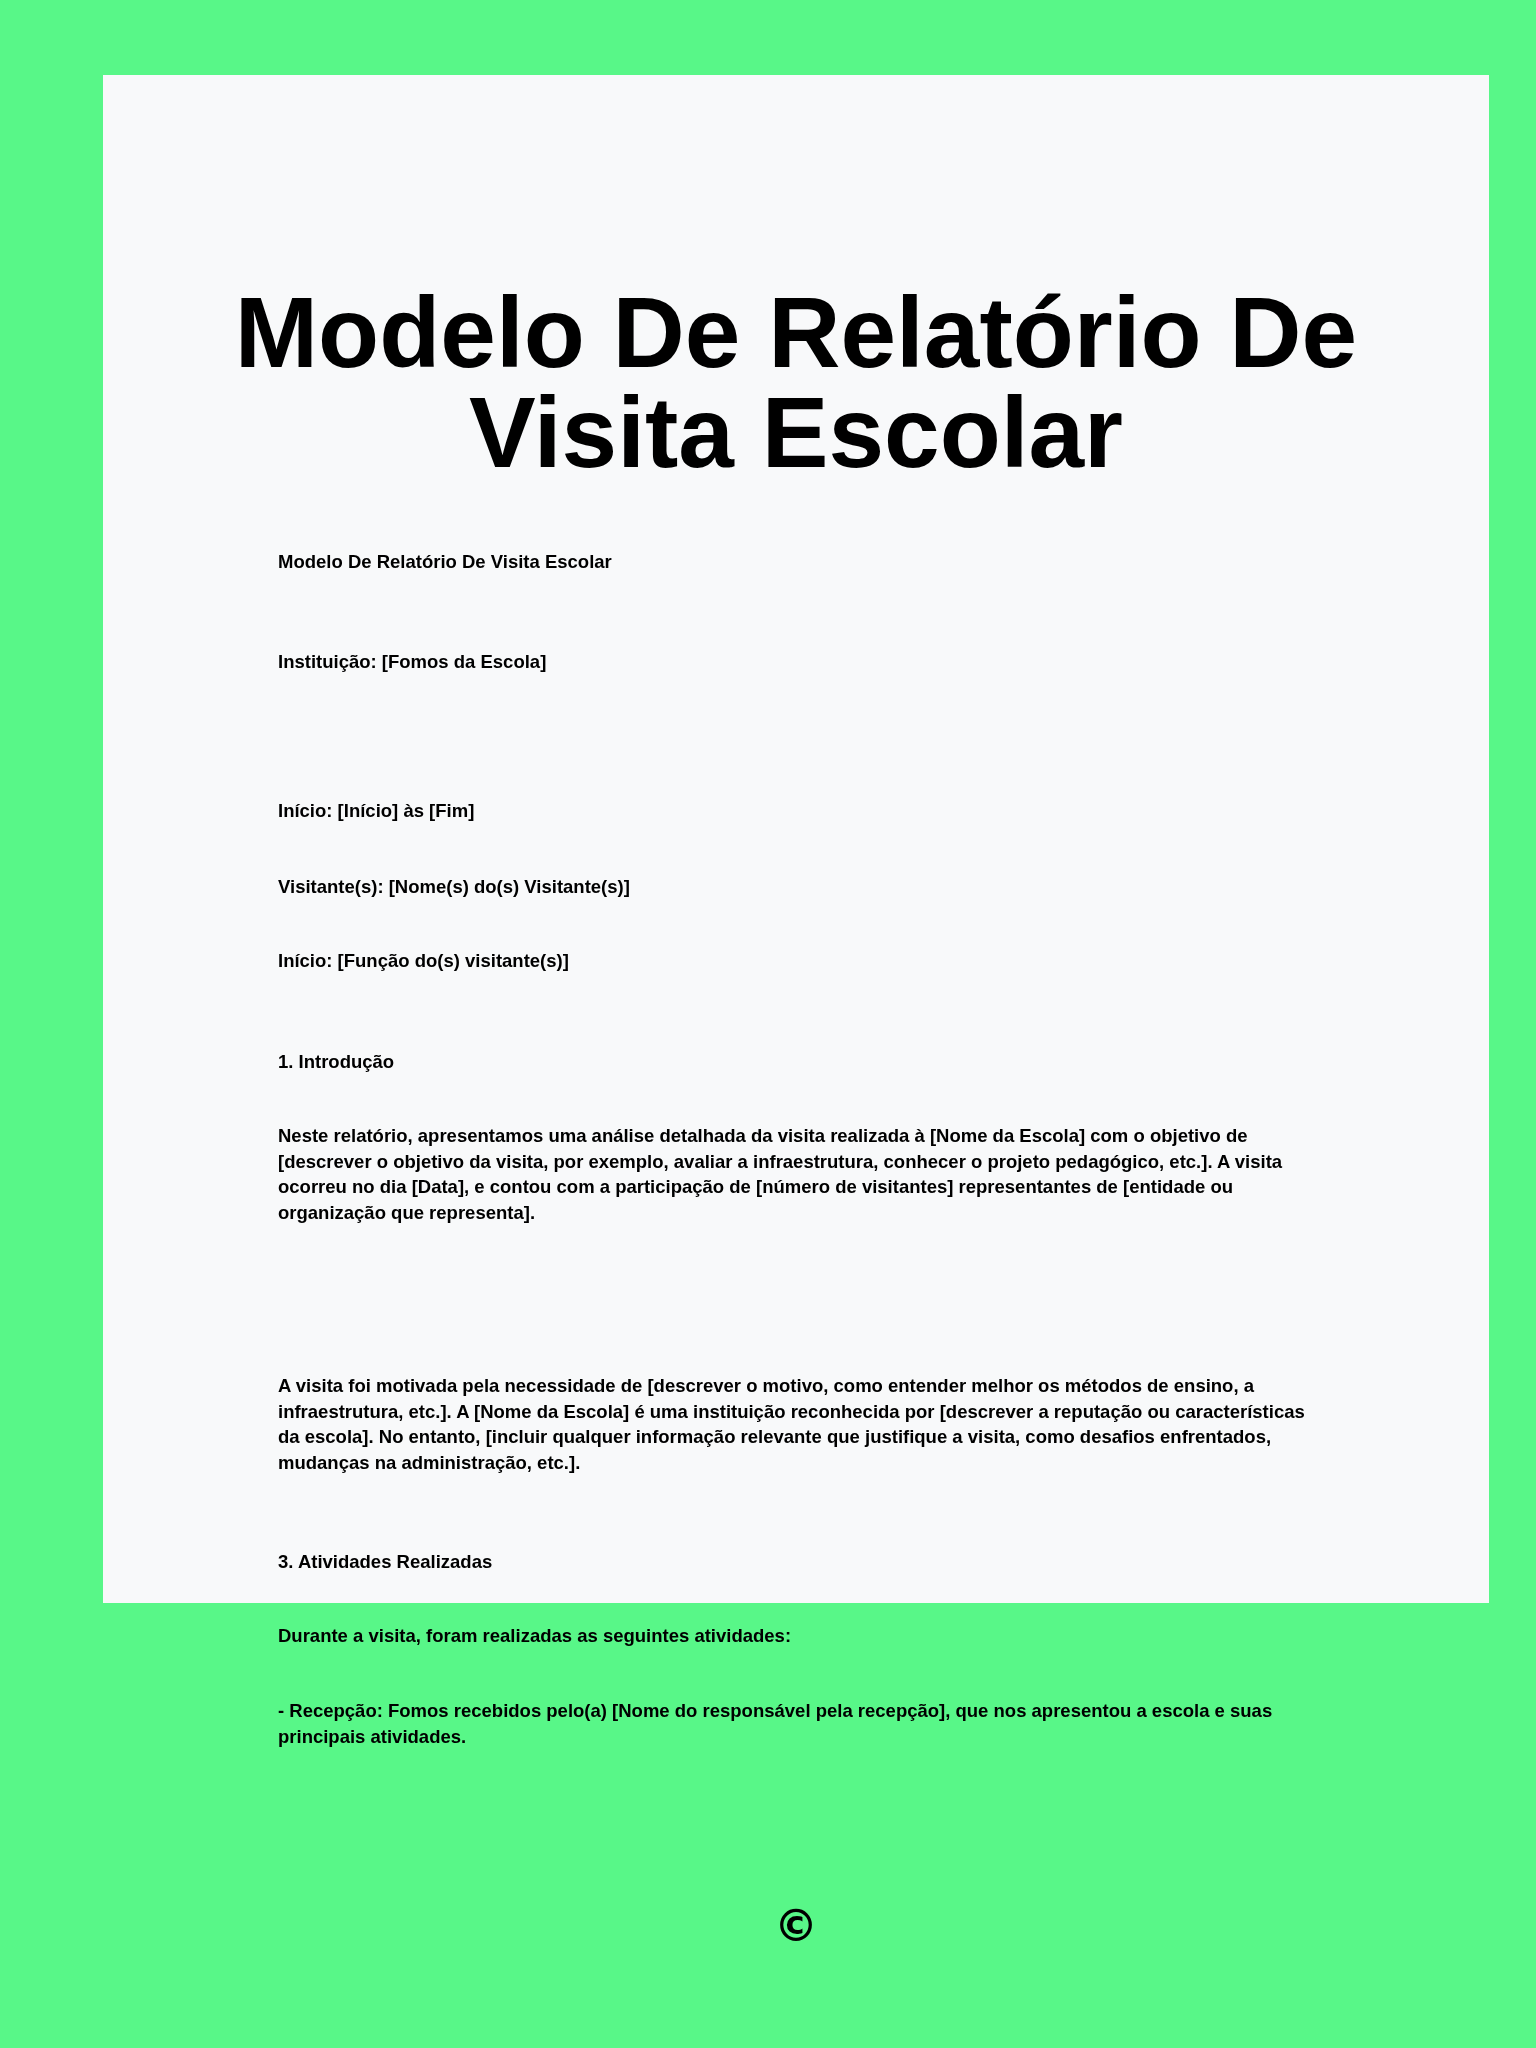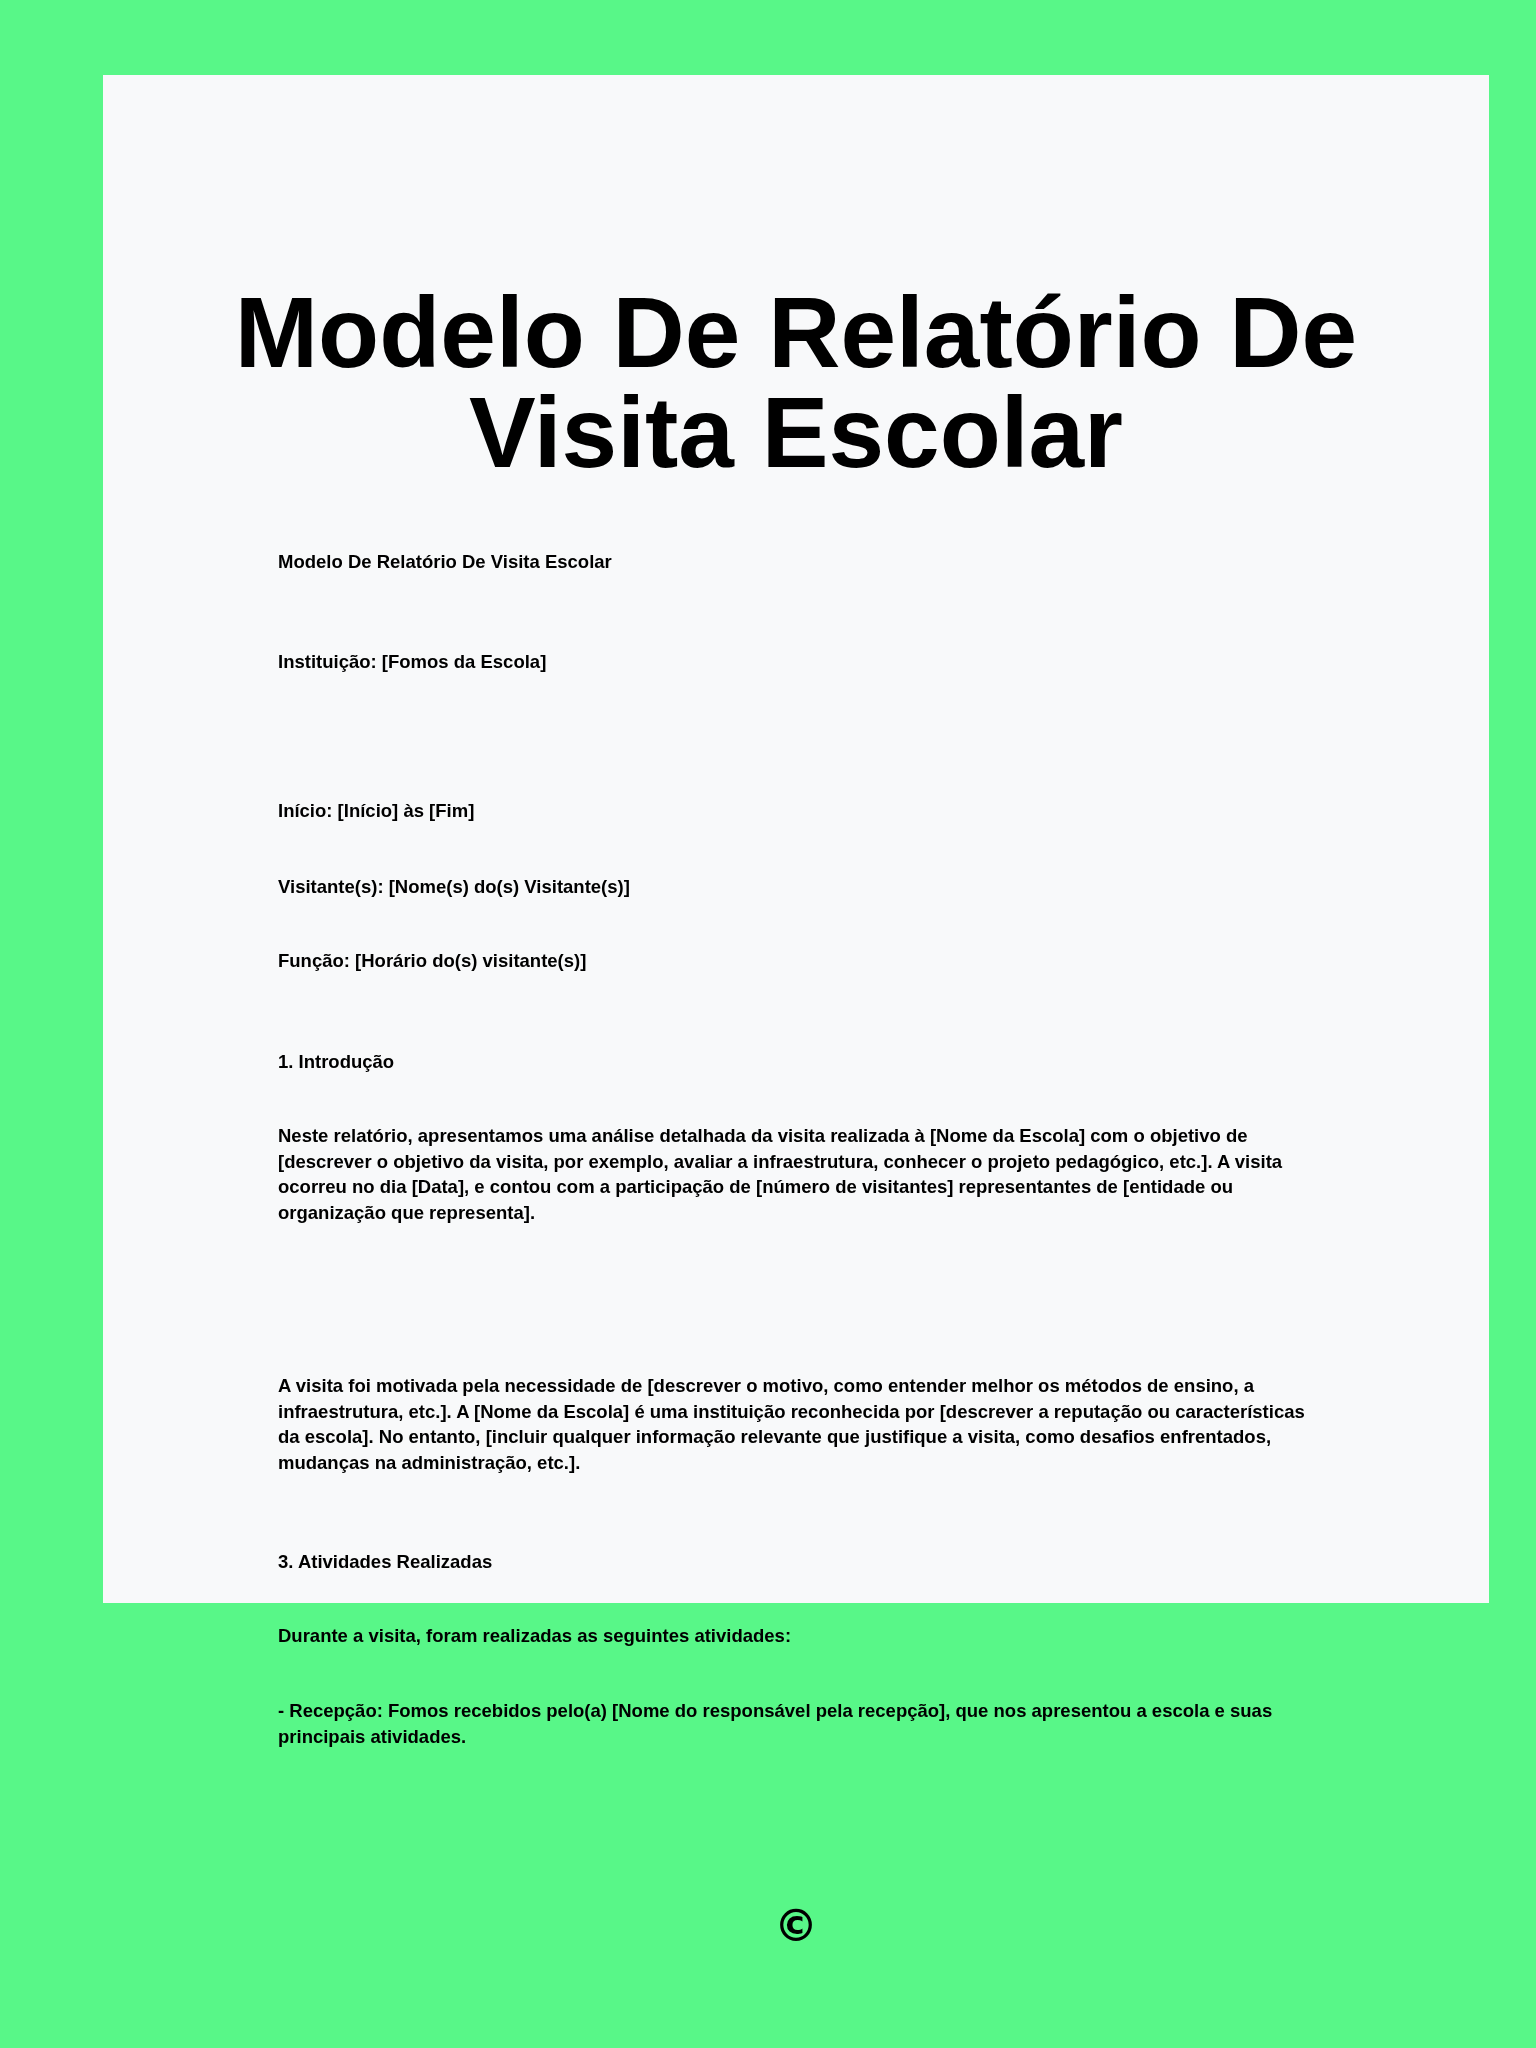--- a/index.html
+++ b/index.html
@@ -65,21 +65,21 @@
 
 <div class="page">
 
   <h1 class="title">Modelo De Relatório De Visita Escolar</h1>
 
   <p class="blk" style="top:474px;">Modelo De Relatório De Visita Escolar</p>
 
   <p class="blk" style="top:574px;">Instituição: [Fomos da Escola]</p>
   <p class="blk" style="top:723px;">Início: [Início] às [Fim]</p>
   <p class="blk" style="top:799px;">Visitante(s): [Nome(s) do(s) Visitante(s)]</p>
-  <p class="blk" style="top:873px;">Função: [Horário do(s) visitante(s)]</p>
+  <p class="blk" style="top:873px;">Início: [Função do(s) visitante(s)]</p>
 
   <p class="blk" style="top:974px;">1. Introdução</p>
   <p class="blk" style="top:1048px;">Neste relatório, apresentamos uma análise detalhada da visita realizada à [Nome da Escola] com o objetivo de [descrever o objetivo da visita, por exemplo, avaliar a infraestrutura, conhecer o projeto pedagógico, etc.]. A visita ocorreu no dia [Data], e contou com a participação de [número de visitantes] representantes de [entidade ou organização que representa].</p>
 
   <p class="blk" style="top:1298px;">A visita foi motivada pela necessidade de [descrever o motivo, como entender melhor os métodos de ensino, a infraestrutura, etc.]. A [Nome da Escola] é uma instituição reconhecida por [descrever a reputação ou características da escola]. No entanto, [incluir qualquer informação relevante que justifique a visita, como desafios enfrentados, mudanças na administração, etc.].</p>
 
   <p class="blk" style="top:1474px;">3. Atividades Realizadas</p>
   <p class="blk" style="top:1623px;">- Recepção: Fomos recebidos pelo(a) [Nome do responsável pela recepção], que nos apresentou a escola e suas principais atividades.</p>
   <p class="blk" style="top:1548px;">Durante a visita, foram realizadas as seguintes atividades:</p>
 

